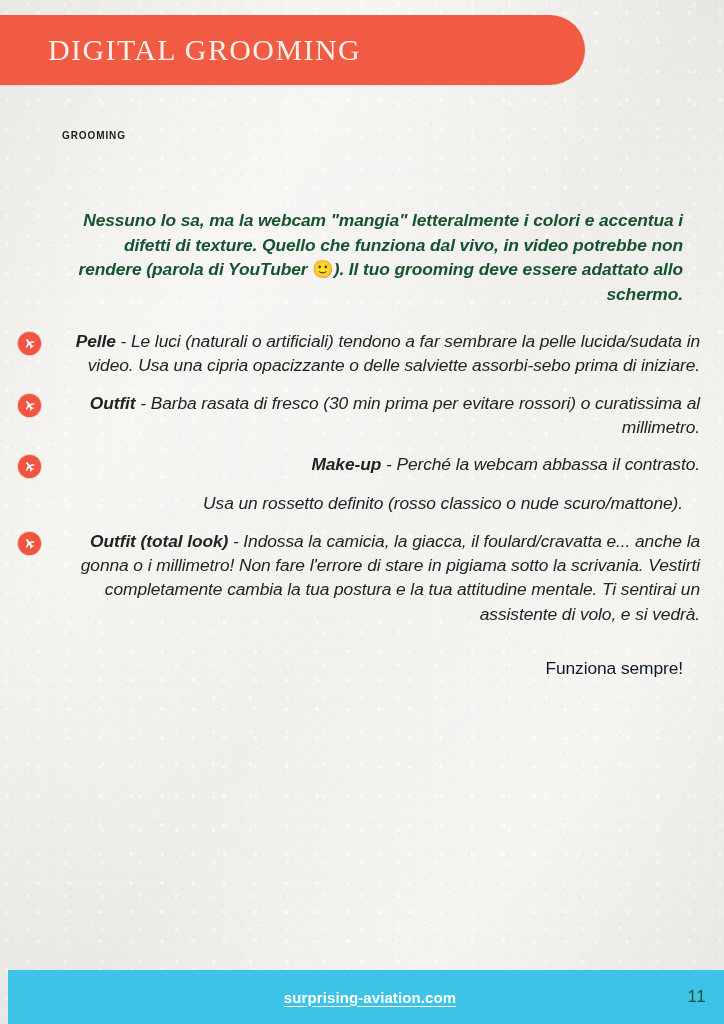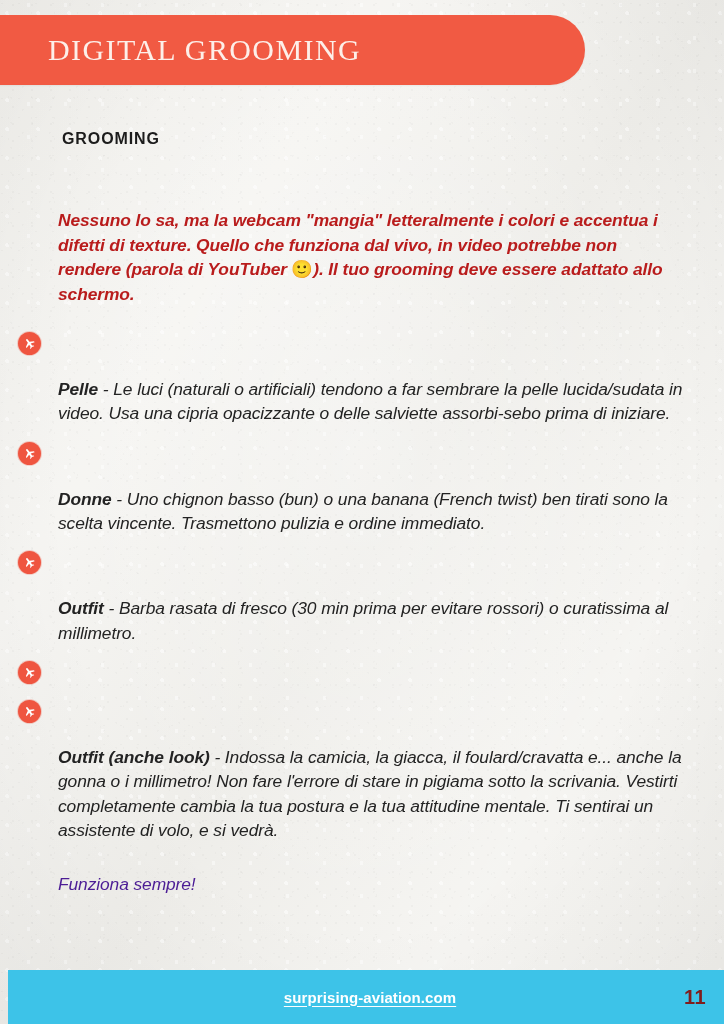--- a/index.html
+++ b/index.html
@@ -37,20 +37,21 @@
     inset: 0;
     background: radial-gradient(ellipse at 50% 45%, rgba(255,255,255,0.32) 0%, rgba(255,255,255,0) 58%, rgba(0,0,0,0.035) 100%);
     z-index: 1;
     pointer-events: none;
   }
 
   .page {
     position: absolute;
     inset: 0;
     z-index: 2;
+    text-align: right;
   }
 
   
   .header-banner {
     position: absolute;
     left: -40px;
     top: 15px;
     width: 625px;
     height: 70px;
     background: #f15a43;
@@ -67,42 +68,42 @@
     letter-spacing: 1.4px;
     line-height: 1;
     white-space: nowrap;
   }
 
   
   .section-label {
     position: absolute;
     left: 62px;
     top: 130px;
-    font-size: 16px;
+    font-size: 10px;
     font-weight: bold;
     letter-spacing: 0.9px;
     color: #1c1c1c;
   }
 
   
   .content {
     position: absolute;
     left: 18px;
     top: 208px;
     width: 688px;
   }
 
   .intro {
     margin: 0 0 22px 40px;
     width: 625px;
     font-size: 17.4px;
     line-height: 1.42;
     font-style: italic;
     font-weight: bold;
-    color: #b91c1c;
+    color: #14532d;
     letter-spacing: -0.1px;
   }
   .emoji {
     font-style: normal;
     font-weight: normal;
   }
 
   .bullet-row {
     display: flex;
     align-items: flex-start;
@@ -124,43 +125,41 @@
   .bullet-icon svg { display: block; }
 
   .bullet-text {
     flex: 1 1 auto;
     font-size: 17.4px;
     line-height: 1.4;
     font-style: italic;
     color: #232323;
     letter-spacing: -0.1px;
     padding-right: 6px;
-    margin-top: 48px;
   }
   .bullet-text b {
     font-weight: bold;
   }
 
   .sub-para {
     margin: 0 0 13px 40px;
     width: 625px;
     font-size: 17.4px;
     line-height: 1.4;
     font-style: italic;
     color: #232323;
     letter-spacing: -0.1px;
   }
 
   .closing {
     margin: 30px 0 0 40px;
     width: 625px;
     font-size: 17.4px;
     line-height: 1.42;
-    font-style: italic;
-    color: #4c1d95;
+    color: #0f172a;
     letter-spacing: -0.1px;
   }
 
   
   .footer {
     position: absolute;
     left: 8px;
     bottom: 0;
     width: 724px;
     height: 54px;
@@ -176,24 +175,23 @@
     font-weight: bold;
     text-decoration: underline;
     text-underline-offset: 3px;
     letter-spacing: 0.1px;
   }
   .footer-page {
     position: absolute;
     right: 26px;
     top: 50%;
     transform: translateY(-50%);
-    color: #7f1d1d;
-    font-size: 20px;
+    color: #14532d;
+    font-size: 17px;
     letter-spacing: 0.4px;
-    font-weight: bold;
   }
 </style>
 </head>
 <body>
 
 <div class="paper"></div>
 <div class="vignette"></div>
 
 <div class="page">
 
@@ -212,62 +210,54 @@
         <svg width="13" height="13" viewBox="0 0 24 24" aria-hidden="true">
             <g transform="rotate(-35 12 12)">
               <path d="M12 2.2c1.05 0 1.75 1.0 1.75 2.35v4.6l7.35 4.3v2.15l-7.35-2.25v4.5l2.35 1.75v1.65L12 20.1l-4.1 1.15v-1.65l2.35-1.75v-4.5L2.9 15.6v-2.15l7.35-4.3v-4.6C10.25 3.2 10.95 2.2 12 2.2z" fill="#ffffff"></path>
             </g>
           </svg>
       </span>
       <div class="bullet-text"><b>Pelle</b><span> - Le luci (naturali o artificiali) tendono a far sembrare la pelle lucida/sudata in video. Usa una cipria opacizzante o delle salviette assorbi-sebo prima di iniziare.</span></div>
     </div>
 
 
-    <div class="bullet-row">
-      <span class="bullet-icon">
-        <svg width="13" height="13" viewBox="0 0 24 24" aria-hidden="true">
-            <g transform="rotate(-35 12 12)">
-              <path d="M12 2.2c1.05 0 1.75 1.0 1.75 2.35v4.6l7.35 4.3v2.15l-7.35-2.25v4.5l2.35 1.75v1.65L12 20.1l-4.1 1.15v-1.65l2.35-1.75v-4.5L2.9 15.6v-2.15l7.35-4.3v-4.6C10.25 3.2 10.95 2.2 12 2.2z" fill="#ffffff"></path>
-            </g>
-          </svg>
-      </span>
-      <div class="bullet-text"><b>Donne</b><span> - Uno chignon basso (bun) o una banana (French twist) ben tirati sono la scelta vincente. Trasmettono pulizia e ordine immediato.</span></div>
-    </div>
 
     <div class="bullet-row">
       <span class="bullet-icon">
         <svg width="13" height="13" viewBox="0 0 24 24" aria-hidden="true">
             <g transform="rotate(-35 12 12)">
               <path d="M12 2.2c1.05 0 1.75 1.0 1.75 2.35v4.6l7.35 4.3v2.15l-7.35-2.25v4.5l2.35 1.75v1.65L12 20.1l-4.1 1.15v-1.65l2.35-1.75v-4.5L2.9 15.6v-2.15l7.35-4.3v-4.6C10.25 3.2 10.95 2.2 12 2.2z" fill="#ffffff"></path>
             </g>
           </svg>
       </span>
       <div class="bullet-text"><b>Outfit</b><span> - Barba rasata di fresco (30 min prima per evitare rossori) o curatissima al millimetro.</span></div>
     </div>
 
     <div class="bullet-row">
       <span class="bullet-icon">
         <svg width="13" height="13" viewBox="0 0 24 24" aria-hidden="true">
             <g transform="rotate(-35 12 12)">
               <path d="M12 2.2c1.05 0 1.75 1.0 1.75 2.35v4.6l7.35 4.3v2.15l-7.35-2.25v4.5l2.35 1.75v1.65L12 20.1l-4.1 1.15v-1.65l2.35-1.75v-4.5L2.9 15.6v-2.15l7.35-4.3v-4.6C10.25 3.2 10.95 2.2 12 2.2z" fill="#ffffff"></path>
             </g>
           </svg>
       </span>
-    </div>
-
-
-    <div class="bullet-row">
-      <span class="bullet-icon">
-        <svg width="13" height="13" viewBox="0 0 24 24" aria-hidden="true">
-            <g transform="rotate(-35 12 12)">
-              <path d="M12 2.2c1.05 0 1.75 1.0 1.75 2.35v4.6l7.35 4.3v2.15l-7.35-2.25v4.5l2.35 1.75v1.65L12 20.1l-4.1 1.15v-1.65l2.35-1.75v-4.5L2.9 15.6v-2.15l7.35-4.3v-4.6C10.25 3.2 10.95 2.2 12 2.2z" fill="#ffffff"></path>
-            </g>
-          </svg>
-      </span>
-      <div class="bullet-text"><b>Outfit (anche look)</b><span> - Indossa la camicia, la giacca, il foulard/cravatta e... anche la gonna o i millimetro! Non fare l'errore di stare in pigiama sotto la scrivania. Vestirti completamente cambia la tua postura e la tua attitudine mentale. Ti sentirai un assistente di volo, e si vedrà.</span></div>
+      <div class="bullet-text"><b>Make-up</b><span> - Perché la webcam abbassa il contrasto.</span></div>
+    </div>
+
+    <p class="sub-para">Usa un rossetto definito (rosso classico o nude scuro/mattone).</p>
+
+    <div class="bullet-row">
+      <span class="bullet-icon">
+        <svg width="13" height="13" viewBox="0 0 24 24" aria-hidden="true">
+            <g transform="rotate(-35 12 12)">
+              <path d="M12 2.2c1.05 0 1.75 1.0 1.75 2.35v4.6l7.35 4.3v2.15l-7.35-2.25v4.5l2.35 1.75v1.65L12 20.1l-4.1 1.15v-1.65l2.35-1.75v-4.5L2.9 15.6v-2.15l7.35-4.3v-4.6C10.25 3.2 10.95 2.2 12 2.2z" fill="#ffffff"></path>
+            </g>
+          </svg>
+      </span>
+      <div class="bullet-text"><b>Outfit (total look)</b><span> - Indossa la camicia, la giacca, il foulard/cravatta e... anche la gonna o i millimetro! Non fare l'errore di stare in pigiama sotto la scrivania. Vestirti completamente cambia la tua postura e la tua attitudine mentale. Ti sentirai un assistente di volo, e si vedrà.</span></div>
     </div>
 
     <div class="closing">
       <div>Funziona sempre!</div>
     </div>
 
   </div>
 
   <div class="footer">
     <a class="footer-url" href="#">surprising-aviation.com</a>

